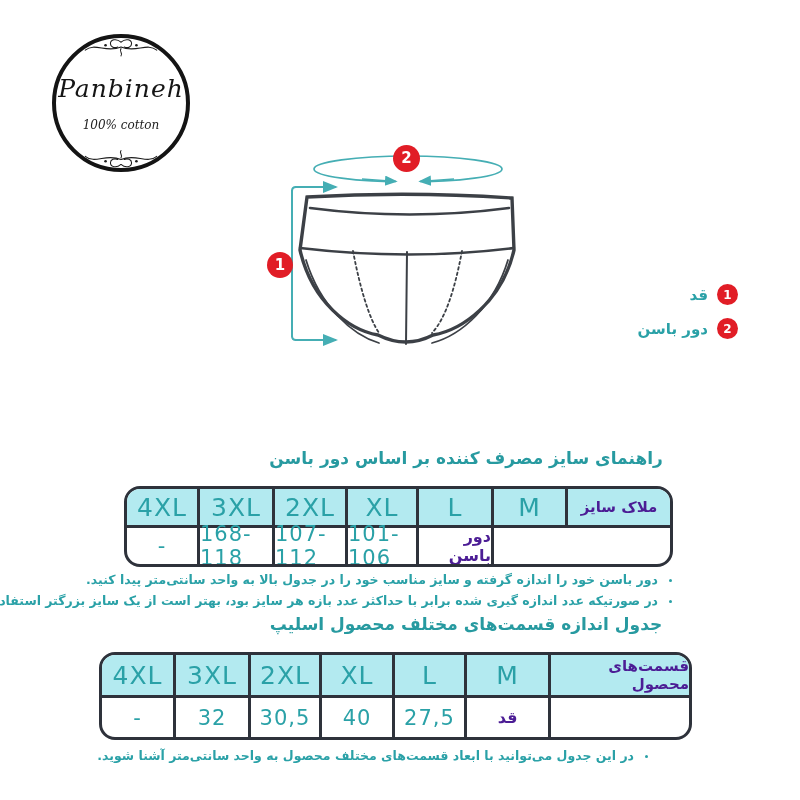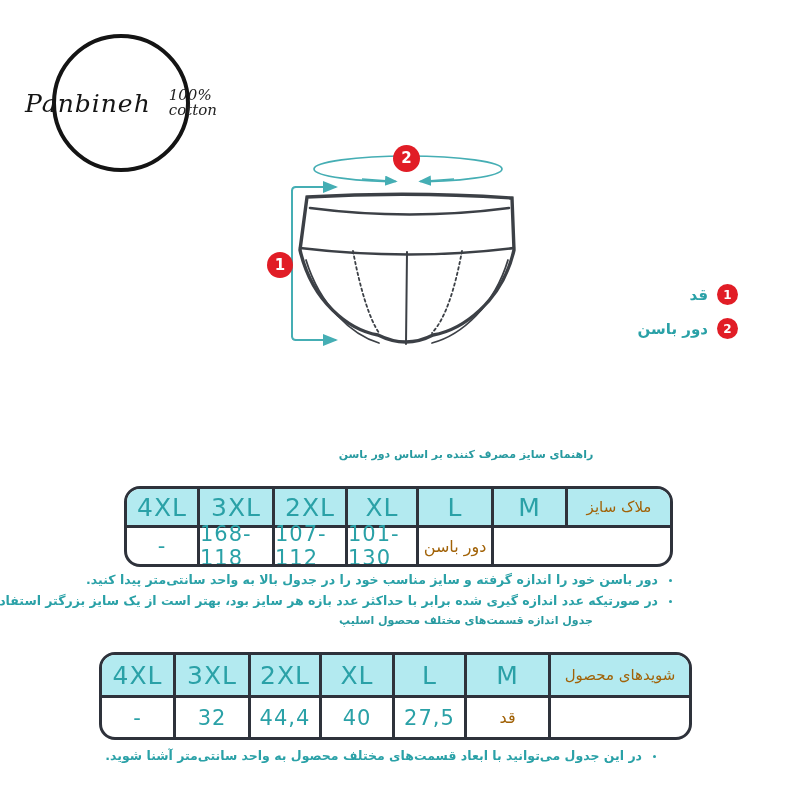--- a/index.html
+++ b/index.html
@@ -5,76 +5,76 @@
   html,body{margin:0;padding:0;}
   body{
     width:800px;height:800px;background:#ffffff;position:relative;overflow:hidden;
     font-family:"DejaVu Sans", sans-serif;
   }
   .abs{position:absolute;}
 
   
   .logo{
     left:52px;top:34px;width:138px;height:138px;border:4px solid #141414;border-radius:50%;
-    box-sizing:border-box;display:flex;align-items:center;justify-content:center;
+    box-sizing:border-box;display:flex;flex-direction:column;align-items:center;justify-content:center;
     gap:18px;background:#fff;
   }
   .logo-brand{font-family:"DejaVu Serif", serif;font-style:italic;font-size:25px;color:#151515;letter-spacing:1px;line-height:1;}
-  .logo-sub{font-family:"DejaVu Serif", serif;font-style:italic;font-size:15px;color:#222;line-height:1;}
+  .logo-sub{font-family:"DejaVu Serif", serif;font-style:italic;font-size:12px;color:#222;line-height:1;}
   .flourish{width:92px;height:26px;}
   .flourish.flip{transform:rotate(180deg);}
 
   
   .diagram-svg{left:250px;top:138px;width:312px;height:226px;}
   .badge{
     position:absolute;background:#e11d26;color:#ffffff;border-radius:50%;
     display:flex;align-items:center;justify-content:center;font-weight:bold;line-height:1;
     box-sizing:border-box;
   }
   .badge-d1{left:267px;top:252px;width:26px;height:26px;font-size:15px;}
   .badge-d2{left:393px;top:145px;width:27px;height:27px;font-size:15px;}
   .legend{right:62px;top:284px;display:flex;flex-direction:column;gap:13px;align-items:flex-end;}
   .legend-row{display:flex;flex-direction:row;align-items:center;gap:9px;direction:rtl;}
   .legend .badge-s{position:static;width:21px;height:21px;font-size:12px;}
   .legend-label{color:#2aa1a7;font-weight:bold;font-size:15px;white-space:nowrap;}
 
   
   .section-title{
-    left:250px;width:432px;text-align:center;color:#279aa0;font-weight:bold;font-size:11px;
+    left:250px;width:432px;text-align:center;color:#279aa0;font-weight:bold;font-size:17px;
     direction:rtl;white-space:nowrap;
   }
   .title-1{top:448px;}
   .title-2{top:614px;}
 
   
   .size-table{
     position:absolute;border:3px solid #2e323b;border-radius:16px;overflow:hidden;
     display:grid;background:#fff;box-sizing:content-box;
   }
   .t1{left:124px;top:486px;grid-template-columns:73px 75px 73px 71px 75px 74px 102px;grid-template-rows:39px 36px;}
   .t2{left:99px;top:652px;grid-template-columns:74px 75px 71px 73px 72px 84px 138px;grid-template-rows:43px 39px;}
   .cell{
     display:flex;align-items:center;justify-content:center;
     border-right:3px solid #2e323b;box-sizing:border-box;
   }
   .cell:nth-child(7n){border-right:none;}
   .cell.hdr{background:#b3eaf0;border-bottom:3px solid #2e323b;color:#2aa1a7;font-size:25px;letter-spacing:1px;}
   .cell.val{color:#2aa1a7;font-size:21px;letter-spacing:1px;}
-  .cell.fa{color:#a16207;font-weight:normal;font-size:15px;letter-spacing:0;direction:rtl;}
+  .cell.fa{color:#4c1d95;font-weight:bold;font-size:15px;letter-spacing:0;direction:rtl;}
   .cell.val.fa{font-size:16px;}
 
   
   .notes{
     position:absolute;margin:0;padding:0;list-style-position:inside;list-style-type:disc;
     direction:rtl;text-align:right;color:#2aa1a7;font-weight:bold;font-size:12.5px;line-height:1.65;
   }
   .notes li{white-space:nowrap;}
   .notes li::marker{color:#2aa1a7;font-size:10px;}
   .notes-1{right:128px;top:570px;}
-  .notes-2{right:144px;top:746px;}
+  .notes-2{right:152px;top:746px;}
 </style>
 </head>
 <body>
 
 <div class="abs logo">
   <svg class="flourish" viewBox="0 0 100 24">
     <g stroke="#1c1c1c" fill="none" stroke-width="1.3" stroke-linecap="round">
       <path d="M50 5 C44 0 37 2 37 7 C37 11 42 13 46 11"></path>
       <path d="M50 5 C56 0 63 2 63 7 C63 11 58 13 54 11"></path>
       <path d="M6 15 C18 5 32 19 50 11 C68 19 82 5 94 15"></path>
@@ -149,42 +149,42 @@
   <div class="cell hdr">4XL</div>
   <div class="cell hdr">3XL</div>
   <div class="cell hdr">2XL</div>
   <div class="cell hdr">XL</div>
   <div class="cell hdr">L</div>
   <div class="cell hdr">M</div>
   <div class="cell hdr fa">ملاک سایز</div>
   <div class="cell val">-</div>
   <div class="cell val">168-118</div>
   <div class="cell val">107-112</div>
-  <div class="cell val">101-130</div>
+  <div class="cell val">101-106</div>
   <div class="cell val fa">دور باسن</div>
 </div>
 
 <ul class="notes notes-1">
   <li>دور باسن خود را اندازه گرفته و سایز مناسب خود را در جدول بالا به واحد سانتی‌متر پیدا کنید.</li>
   <li>در صورتیکه عدد اندازه گیری شده برابر با حداکثر عدد بازه هر سایز بود، بهتر است از یک سایز بزرگتر استفاده نمایید.</li>
 </ul>
 
 <div class="abs section-title title-2">جدول اندازه قسمت‌های مختلف محصول اسلیپ</div>
 
 <div class="size-table t2">
   <div class="cell hdr">4XL</div>
   <div class="cell hdr">3XL</div>
   <div class="cell hdr">2XL</div>
   <div class="cell hdr">XL</div>
   <div class="cell hdr">L</div>
   <div class="cell hdr">M</div>
-  <div class="cell hdr fa">شوید‌های محصول</div>
+  <div class="cell hdr fa">قسمت‌های محصول</div>
   <div class="cell val">-</div>
   <div class="cell val">32</div>
-  <div class="cell val">44,4</div>
+  <div class="cell val">30,5</div>
   <div class="cell val">40</div>
   <div class="cell val">27,5</div>
   <div class="cell val fa">قد</div>
 </div>
 
 <ul class="notes notes-2">
   <li>در این جدول می‌توانید با ابعاد قسمت‌های مختلف محصول به واحد سانتی‌متر آشنا شوید.</li>
 </ul>
 
 </body></html>

